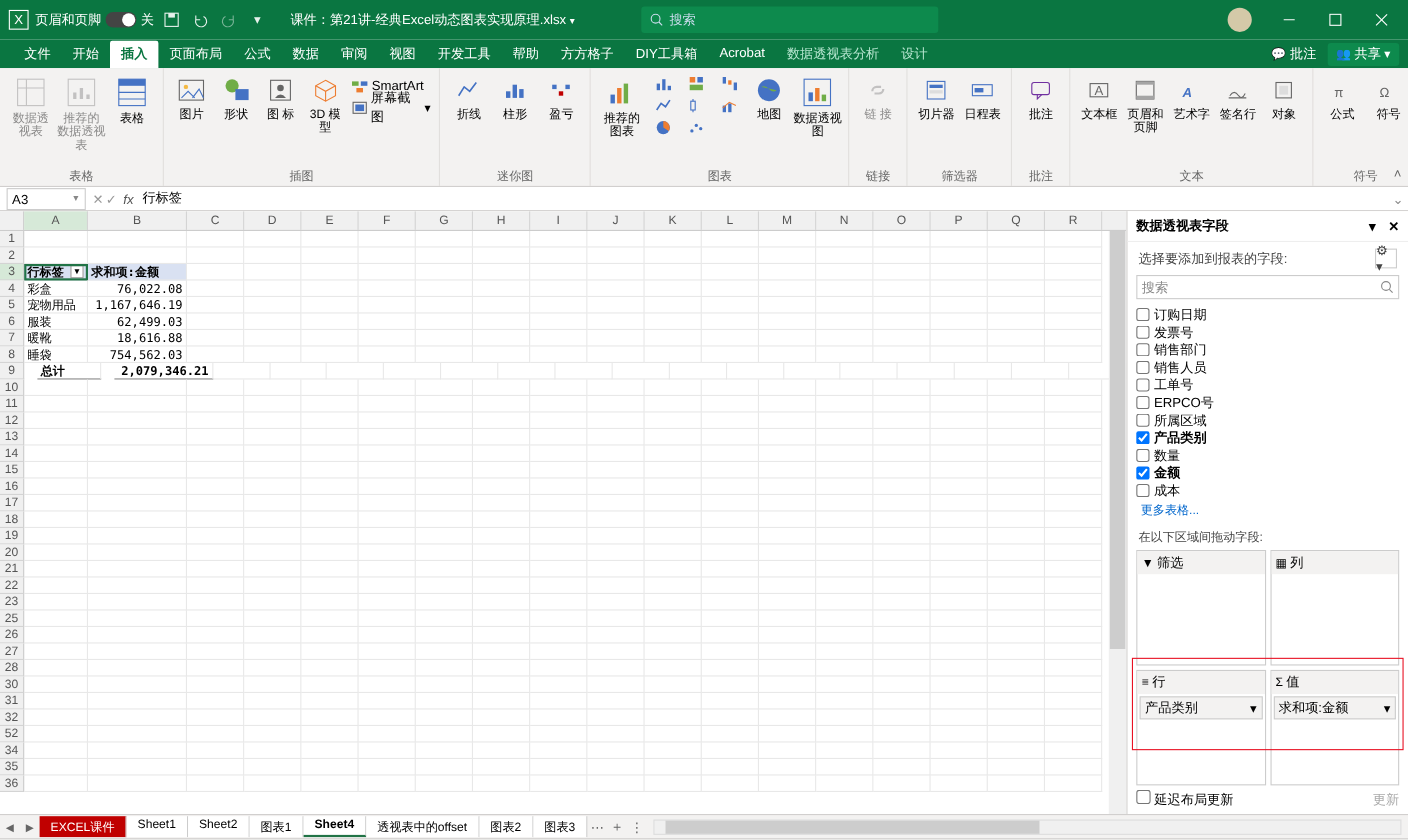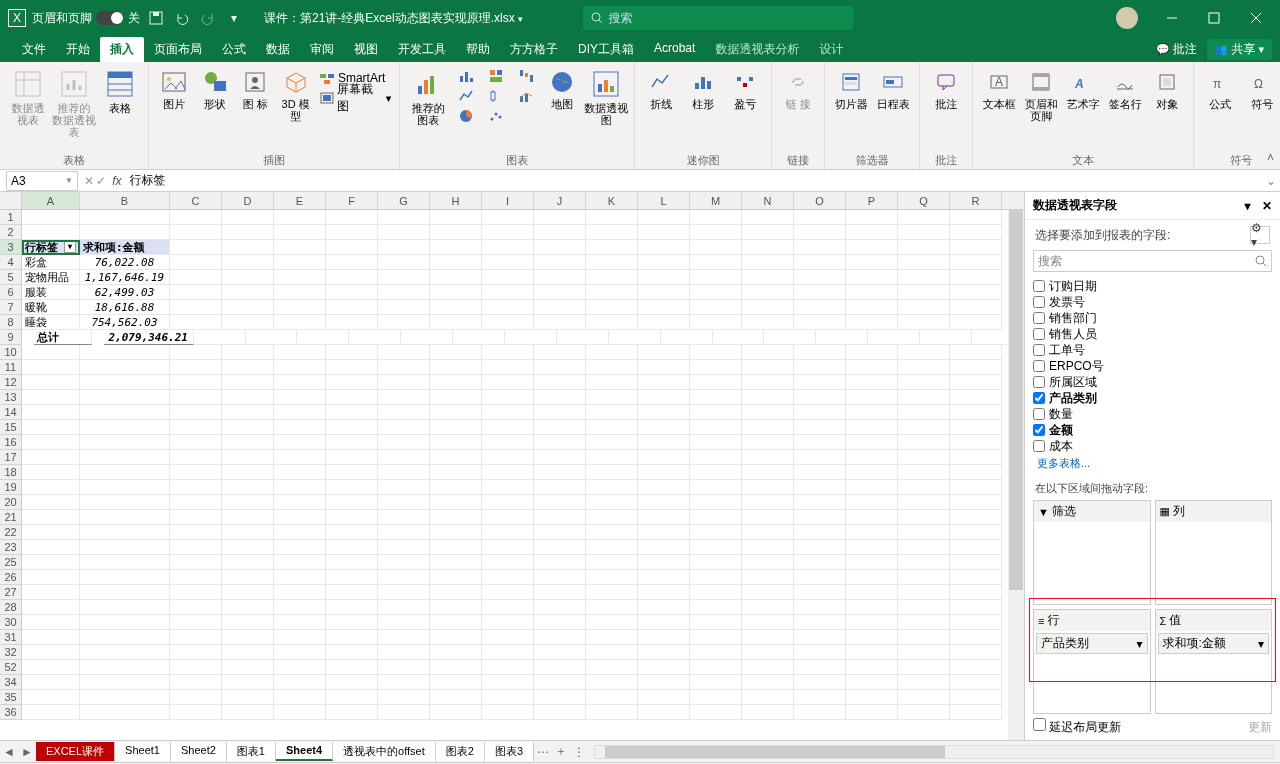--- a/index.html
+++ b/index.html
@@ -58,21 +58,21 @@
 .grid-pane { flex:1; position:relative; overflow:hidden; }
 .colhdr-row { height:18px; display:flex; background:#f0f0f0; border-bottom:1px solid #ccc; }
 .selall { width:22px; border-right:1px solid #ccc; background:#f0f0f0; }
 .colhdr { border-right:1px solid #d4d4d4; text-align:center; font-size:11px; color:#555; line-height:18px; }
 .colhdr.sel { background:#d6e9d8; }
 .rows { }
 .row { height:15px; display:flex; }
 .rowhdr { width:22px; background:#f0f0f0; border-right:1px solid #ccc; border-bottom:1px solid #d4d4d4; text-align:center; font-size:11px; color:#555; line-height:15px; }
 .rowhdr.sel { background:#d6e9d8; }
 .cell { border-right:1px solid #e8e8e8; border-bottom:1px solid #e8e8e8; font-size:11px; line-height:15px; padding:0 3px; white-space:nowrap; overflow:hidden; font-family:SimSun,"MS Song",monospace; }
-.cell.num { text-align:center;font-style:italic; }
+.cell.num { text-align:right; }
 .cell.hdr { background:#d9e1f2; font-weight:bold; }
 .cell.total { font-weight:bold;margin-left:12px; }
 .cell.active { outline:2px solid #217346; outline-offset:-2px; }
 .pivot-border { border-bottom:1px solid #888; }
 .filter-btn { float:right; width:12px; height:12px; border:1px solid #999; background:#fff; font-size:8px; line-height:10px; text-align:center; margin-top:1px; }
 .vscroll { position:absolute; right:0; top:18px; bottom:0; width:16px; background:#f0f0f0; }
 .vscroll-thumb { position:absolute; top:0; width:14px; left:1px; height:380px; background:#cdcdcd; }
 
 
 .pivot-pane { width:256px; border-left:1px solid #d1cfce; background:#fff; display:flex; flex-direction:column; }
@@ -289,20 +289,54 @@
             </svg>
             <span>SmartArt</span>
           </div>
         <div class="smart-row"><svg width="16" height="16">
               <rect x="2" y="3" width="12" height="10" fill="none" stroke="#666"></rect>
               <rect x="4" y="5" width="8" height="6" fill="#4472c4"></rect>
             </svg><span>屏幕截图</span> ▾</div>
       </div>
     </div>
     <div class="group-label">插图</div>
+  </div>
+
+  <div class="group">
+    <div class="group-body">
+      <div class="med-btn">
+          <div class="ic">
+            <svg width="22" height="22">
+              <path d="M2 16 L7 8 L12 12 L18 4" fill="none" stroke="#4472c4" stroke-width="1.5"></path>
+            </svg>
+          </div>
+          <div class="lbl">折线</div>
+        </div>
+      <div class="med-btn">
+          <div class="ic">
+            <svg width="22" height="22">
+              <rect x="3" y="12" width="4" height="6" fill="#4472c4"></rect>
+              <rect x="9" y="6" width="4" height="12" fill="#4472c4"></rect>
+              <rect x="15" y="10" width="4" height="8" fill="#4472c4"></rect>
+            </svg>
+          </div>
+          <div class="lbl">柱形</div>
+        </div>
+      <div class="med-btn">
+          <div class="ic">
+            <svg width="22" height="22">
+              <rect x="3" y="6" width="4" height="4" fill="#4472c4"></rect>
+              <rect x="9" y="12" width="4" height="4" fill="#c00000"></rect>
+              <rect x="15" y="6" width="4" height="4" fill="#4472c4"></rect>
+            </svg>
+          </div>
+          <div class="lbl">盈亏</div>
+        </div>
+    </div>
+    <div class="group-label">迷你图</div>
   </div>
 
   <div class="group">
     <div class="group-body">
       <div class="big-btn">
           <div class="ic">
             <svg width="28" height="28">
               <rect x="4" y="16" width="4" height="8" fill="#4472c4"></rect>
               <rect x="10" y="10" width="4" height="14" fill="#ed7d31"></rect>
               <rect x="16" y="6" width="4" height="18" fill="#70ad47"></rect>
@@ -391,54 +425,20 @@
             </svg>
           </div>
           <div class="lbl">数据透视图</div>
         </div>
     </div>
     <div class="group-label">图表</div>
   </div>
 
   <div class="group">
     <div class="group-body">
-      <div class="med-btn">
-          <div class="ic">
-            <svg width="22" height="22">
-              <path d="M2 16 L7 8 L12 12 L18 4" fill="none" stroke="#4472c4" stroke-width="1.5"></path>
-            </svg>
-          </div>
-          <div class="lbl">折线</div>
-        </div>
-      <div class="med-btn">
-          <div class="ic">
-            <svg width="22" height="22">
-              <rect x="3" y="12" width="4" height="6" fill="#4472c4"></rect>
-              <rect x="9" y="6" width="4" height="12" fill="#4472c4"></rect>
-              <rect x="15" y="10" width="4" height="8" fill="#4472c4"></rect>
-            </svg>
-          </div>
-          <div class="lbl">柱形</div>
-        </div>
-      <div class="med-btn">
-          <div class="ic">
-            <svg width="22" height="22">
-              <rect x="3" y="6" width="4" height="4" fill="#4472c4"></rect>
-              <rect x="9" y="12" width="4" height="4" fill="#c00000"></rect>
-              <rect x="15" y="6" width="4" height="4" fill="#4472c4"></rect>
-            </svg>
-          </div>
-          <div class="lbl">盈亏</div>
-        </div>
-    </div>
-    <div class="group-label">迷你图</div>
-  </div>
-
-  <div class="group">
-    <div class="group-body">
       <div class="med-btn disabled">
           <div class="ic">
             <svg width="22" height="22">
               <path d="M6 12 A4 4 0 0 1 10 8 L14 8 M16 10 A4 4 0 0 1 12 14 L8 14" fill="none" stroke="#888" stroke-width="2"></path>
             </svg>
           </div>
           <div class="lbl">链
 接</div>
         </div>
     </div>

